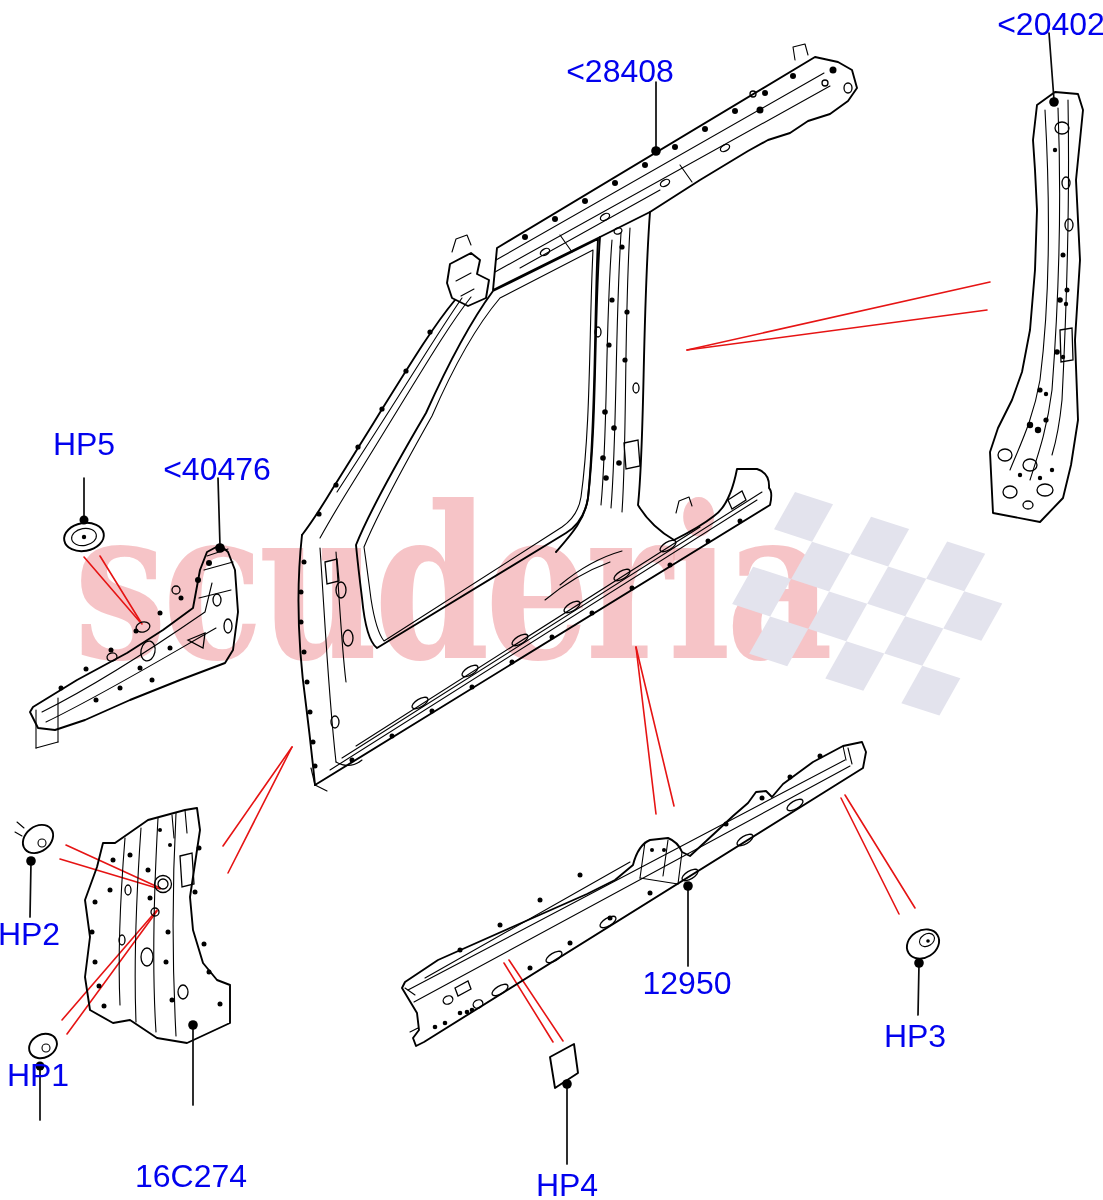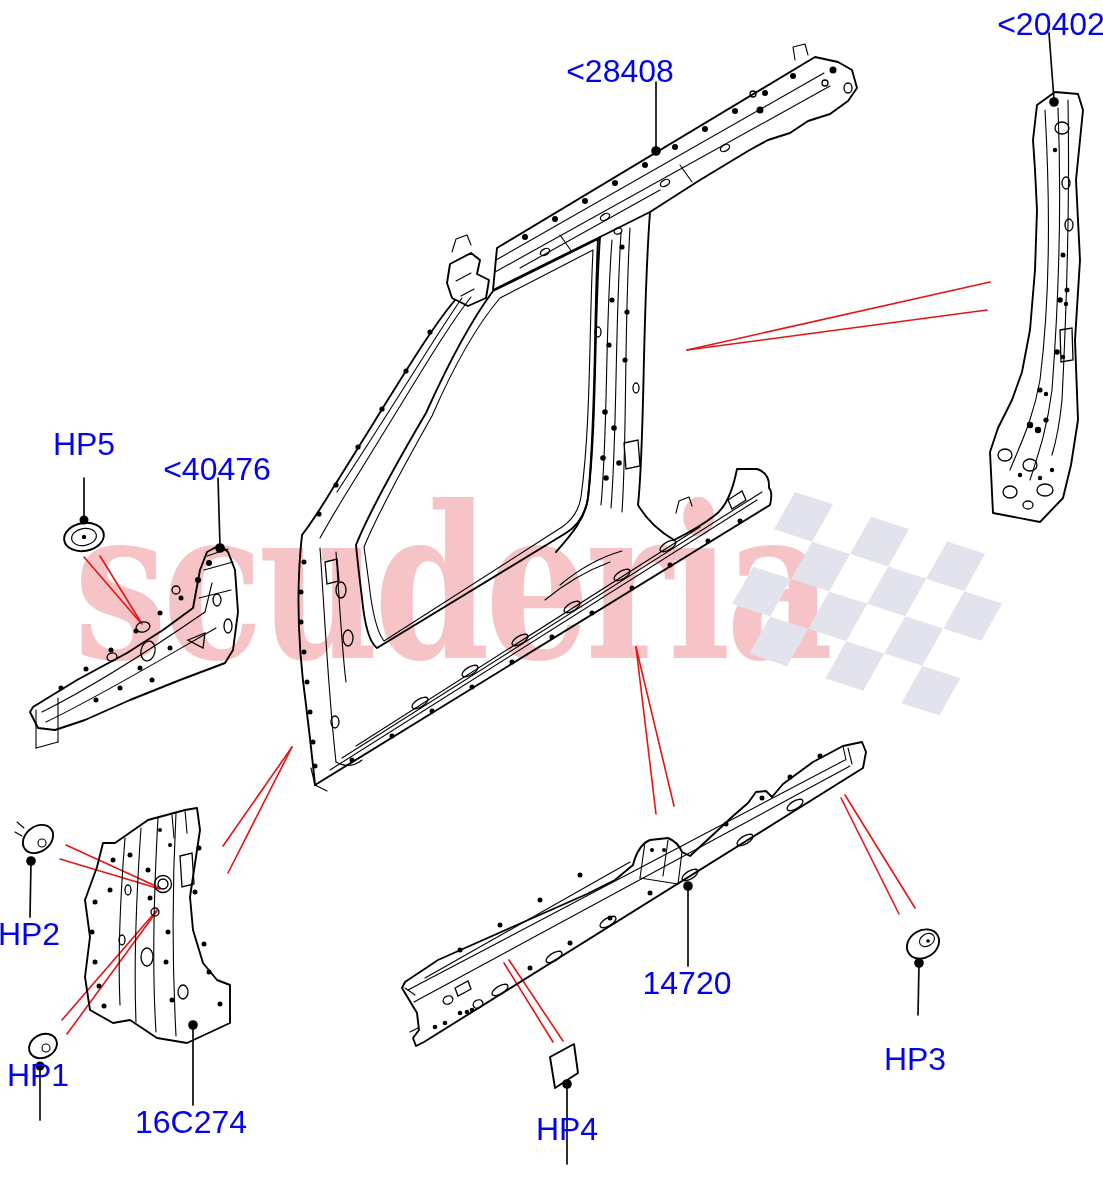--- a/index.html
+++ b/index.html
@@ -386,17 +386,17 @@
         <circle class="dt" cx="919" cy="963" r="4.8"></circle>
     </g>
   </svg>
 
   <div class="callout" style="left:84px;top:428px">HP5</div>
   <div class="callout" style="left:217px;top:453px">&lt;40476</div>
   <div class="callout" style="left:620px;top:55px">&lt;28408</div>
   <div class="callout" style="left:1051px;top:8px">&lt;20402</div>
   <div class="callout" style="left:29px;top:918px">HP2</div>
   <div class="callout" style="left:38px;top:1059px">HP1</div>
-  <div class="callout" style="left:191px;top:1106px">16C274</div>
-  <div class="callout" style="left:687px;top:967px">14720</div>
-  <div class="callout" style="left:567px;top:1113px">HP4</div>
-  <div class="callout" style="left:915px;top:1043px">HP3</div>
+  <div class="callout" style="left:191px;top:1160px">16C274</div>
+  <div class="callout" style="left:687px;top:967px">12950</div>
+  <div class="callout" style="left:567px;top:1169px">HP4</div>
+  <div class="callout" style="left:915px;top:1020px">HP3</div>
 </div>
 
 </body></html>

